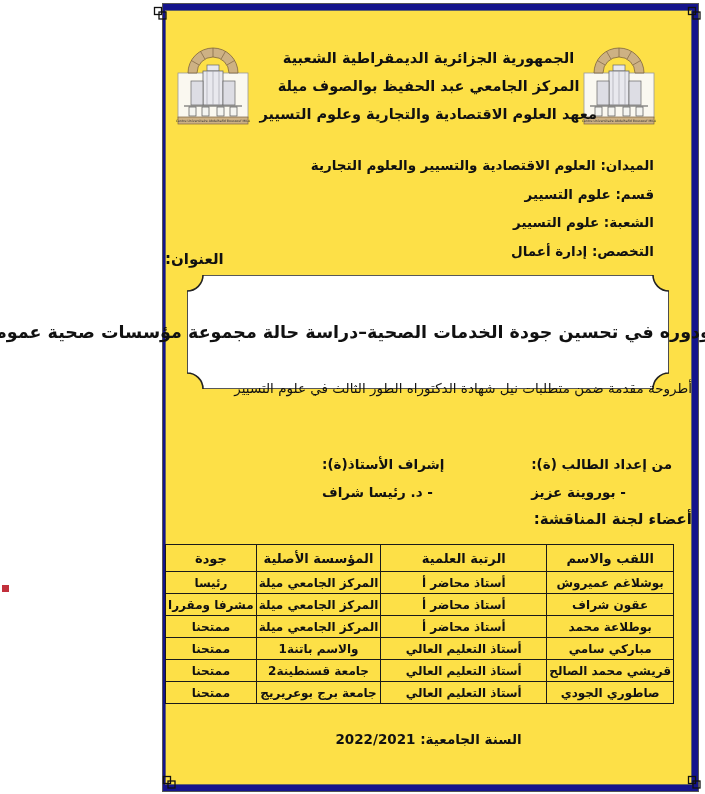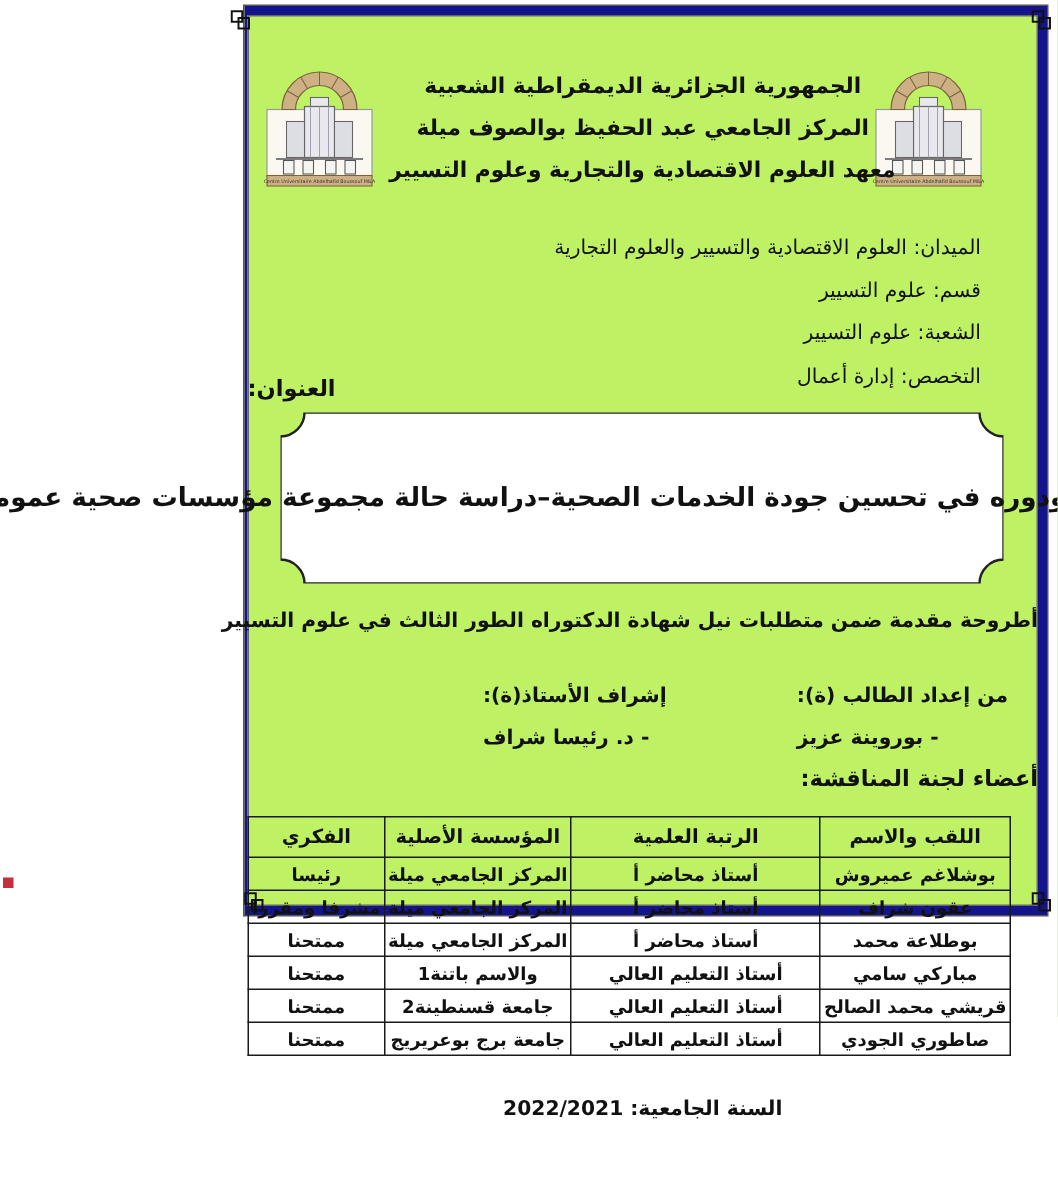--- a/index.html
+++ b/index.html
@@ -2,22 +2,22 @@
 <html lang="ar"><head>
 <meta charset="utf-8">
 <style>
   html,body{margin:0;padding:0;}
   body{
     width:705px;height:794px;position:relative;background:#ffffff;
     font-family:"DejaVu Sans",sans-serif;color:#111;overflow:hidden;
   }
   
   .page{
-    position:absolute;left:163px;top:4px;width:535px;height:606px;
-    box-sizing:border-box;background:#bef264;
+    position:absolute;left:163px;top:4px;width:535px;height:787px;
+    box-sizing:border-box;background:#fde047;
     border-top:6px solid #14148c;border-right:6px solid #14148c;
     border-bottom:6px solid #14148c;border-left:2px solid #14148c;
     outline:1px solid #555;
     box-shadow:inset 0 0 0 1px #666;
     direction:rtl;
   }
   .corner{position:absolute;width:15px;height:15px;}
   .corner.tl{left:-12px;top:-4px;}
   .corner.tr{right:-10px;top:-4px;}
   .corner.br{right:-10px;bottom:-5px;}
@@ -26,37 +26,37 @@
   .logo{position:absolute;top:33px;width:74px;height:82px;}
   .logo.left-logo{left:11px;}
   .logo.right-logo{right:36px;}
   .header-lines{
     position:absolute;top:34px;left:95px;right:95px;text-align:center;
     font-weight:700;font-size:14.5px;line-height:28px;white-space:nowrap;
   }
   
   .info-block{
     position:absolute;top:141px;right:38px;left:60px;text-align:right;
-    font-weight:400;font-size:13.5px;line-height:28.5px;white-space:nowrap;
+    font-weight:700;font-size:13.5px;line-height:28.5px;white-space:nowrap;
   }
   
   .title-label{
     position:absolute;top:240px;left:0;right:0;text-align:left;
     font-weight:700;font-size:15px;
   }
   .title-box{position:absolute;left:22px;top:265px;width:482px;height:114px;}
   .title-box svg{position:absolute;left:0;top:0;}
   .title-text{
     position:absolute;left:0;top:0;width:100%;height:100%;
     display:flex;flex-direction:row;justify-content:center;align-items:center;
     gap:0;font-weight:700;font-size:17.5px;white-space:nowrap;
   }
   .thesis-line{
-    position:absolute;top:396px;left:0;right:0;text-align:center;
-    font-weight:700;font-size:13.5px;white-space:nowrap;
+    position:absolute;top:370px;left:0;right:0;text-align:right;
+    font-weight:400;font-size:13.5px;white-space:nowrap;
   }
   
   .by-col{position:absolute;top:440px;font-weight:700;font-size:13.5px;line-height:28px;text-align:left;white-space:nowrap;}
   .by-col.student{right:20px;}
   .by-col.supervisor{left:157px;}
   
   .committee-heading{
     position:absolute;top:500px;left:0;right:0;text-align:right;
     font-weight:700;font-size:15px;
   }
@@ -180,21 +180,21 @@
       <col class="col-name">
         <col class="col-rank">
         <col class="col-inst">
         <col class="col-role">
     </colgroup>
     <tbody>
         <tr>
       <th>اللقب والاسم</th>
       <th>الرتبة العلمية</th>
       <th>المؤسسة الأصلية</th>
-      <th>الفكري</th>
+      <th>جودة</th>
     </tr>
     <tr>
       <td>بوشلاغم عميروش</td>
       <td>أستاذ محاضر أ</td>
       <td>المركز الجامعي ميلة</td>
       <td>رئيسا</td>
     </tr>
     <tr>
       <td>عقون شراف</td>
       <td>أستاذ محاضر أ</td>

